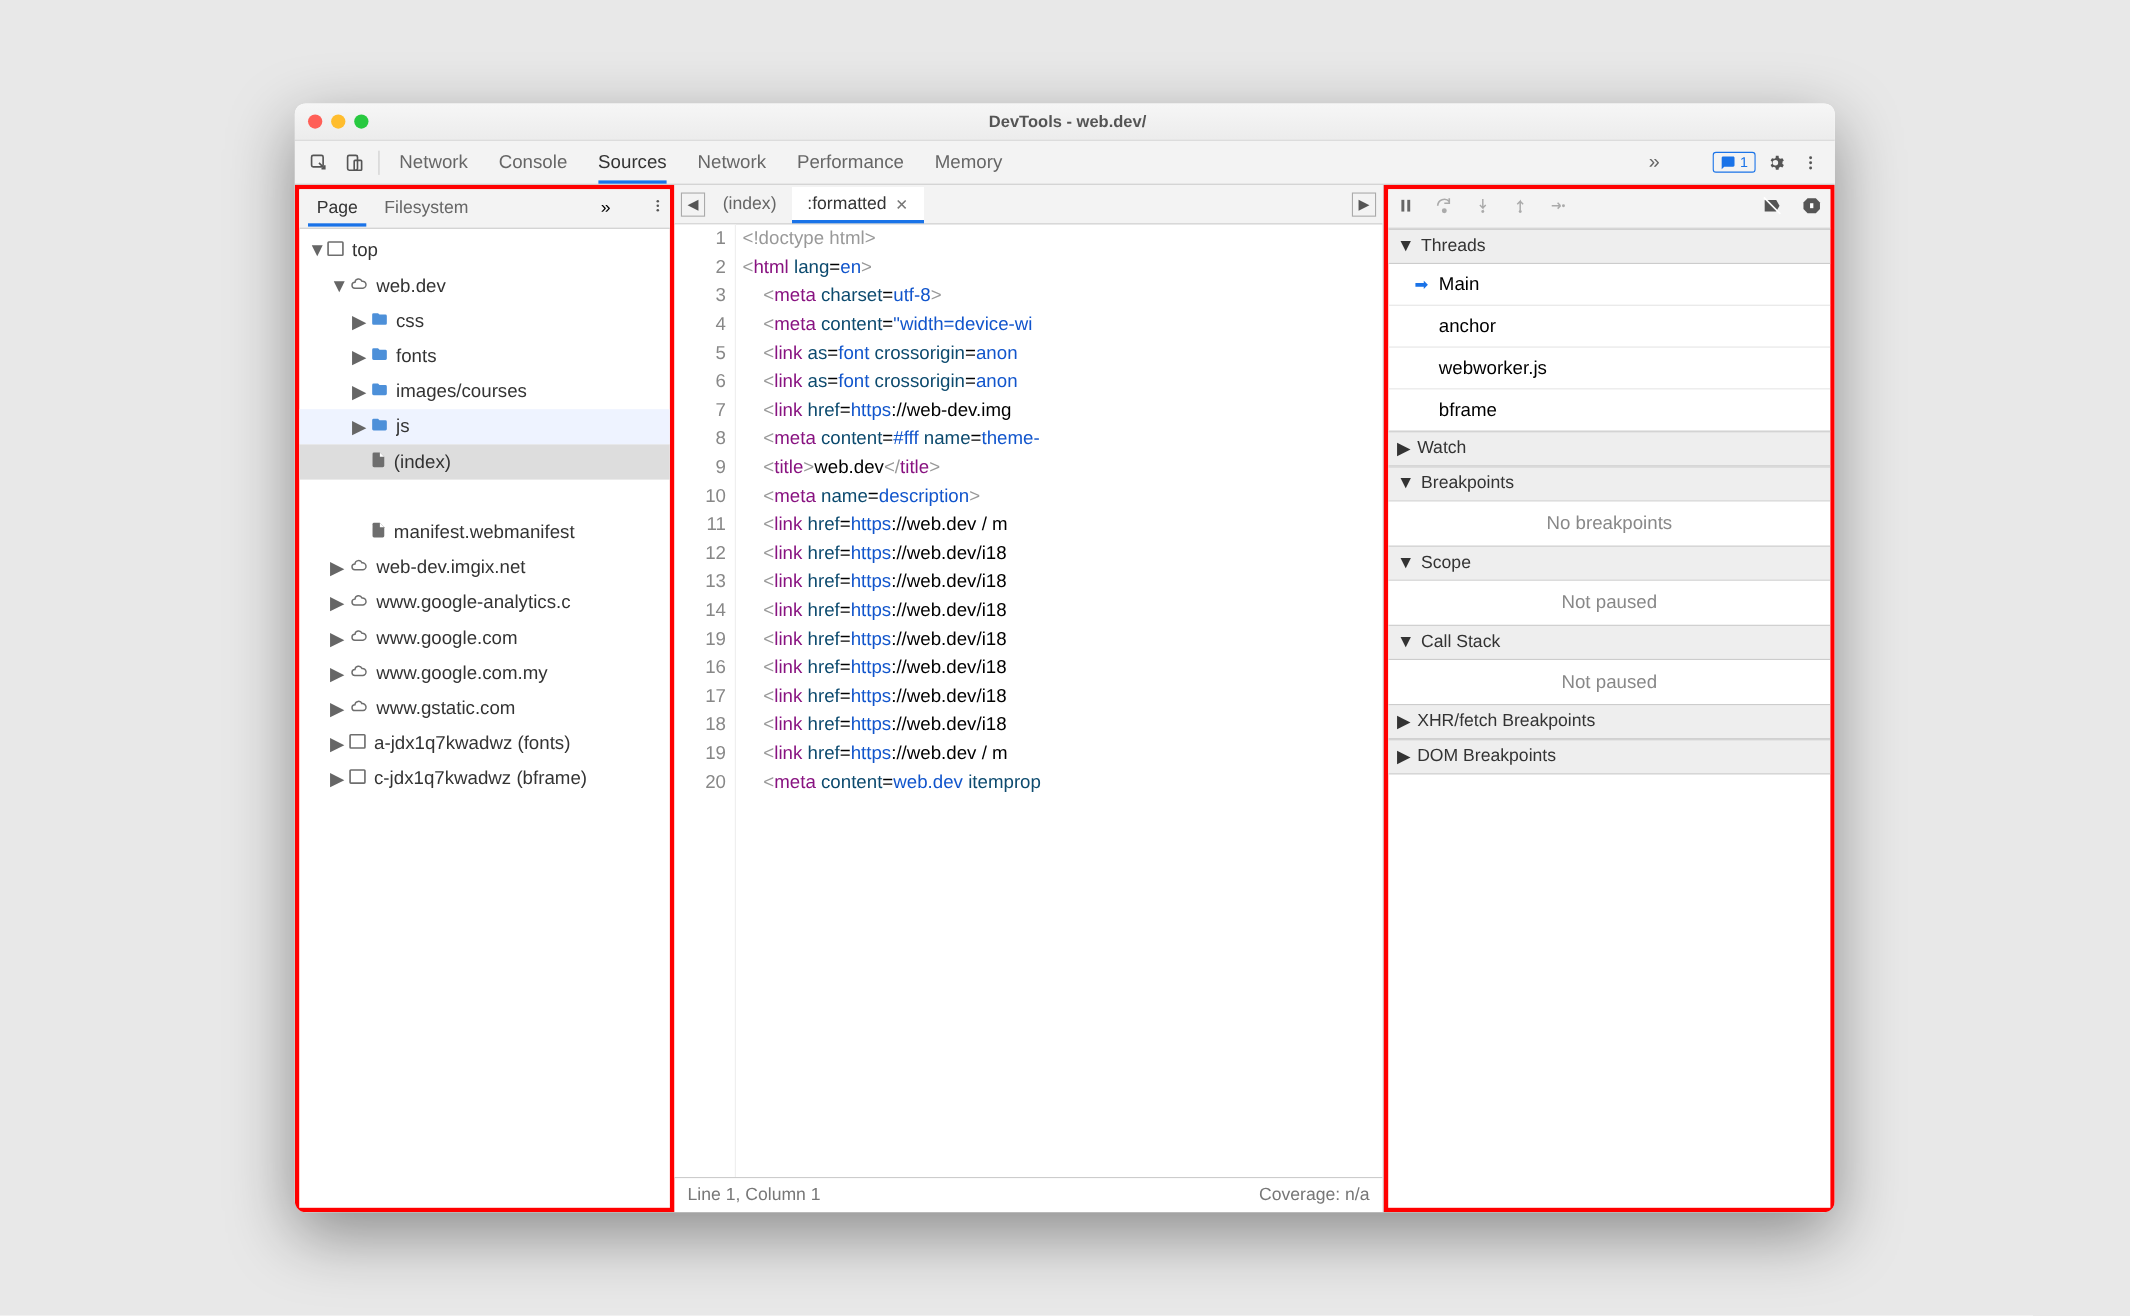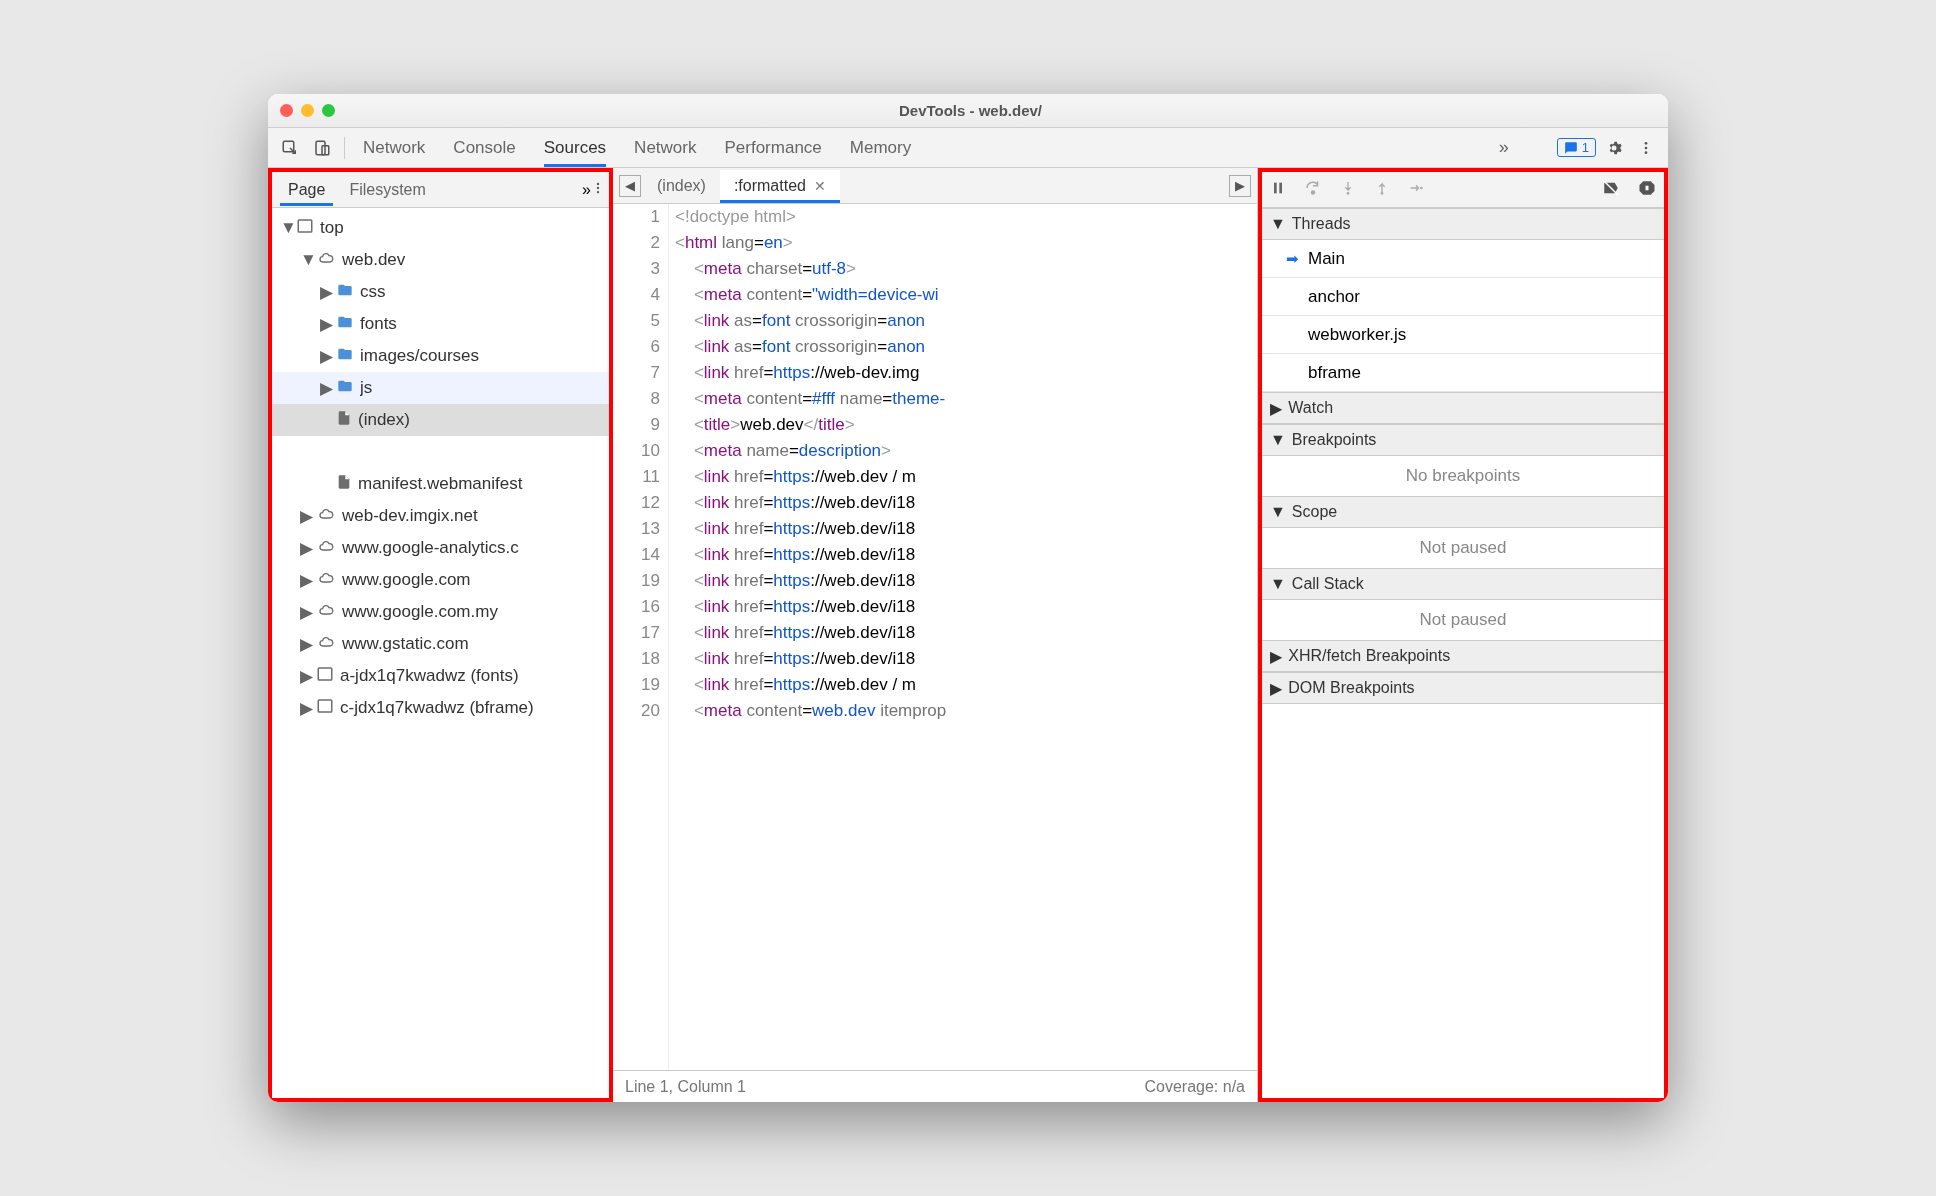--- a/index.html
+++ b/index.html
@@ -17,41 +17,41 @@
 .tab { font-size:17px; color:#666; padding:8px 0; cursor:pointer; position:relative; }
 .tab.active { color:#333; }
 .tab.active::after { content:''; position:absolute; bottom:-1px; left:0; right:0; height:3px; background:#1a73e8; }
 .toolbar .more { font-size:18px; color:#666; }
 .badge { border:1px solid #1a73e8; border-radius:3px; padding:1px 6px; font-size:13px; color:#1a73e8; display:flex; align-items:center; gap:4px; }
 .main { flex:1; display:flex; overflow:hidden; }
 .pane { display:flex; flex-direction:column; overflow:hidden; }
 .pane-left { width:345px; border-right:1px solid #ccc; border:4px solid red; }
 .pane-mid { flex:1; border-right:1px solid #ccc; }
 .pane-right { width:410px; border:4px solid red; }
-.subtabs { display:flex; align-items:center; height:36px; border-bottom:1px solid #ccc; padding:4px 4px; background:#f3f3f3; }
+.subtabs { display:flex; align-items:center; height:36px; border-bottom:1px solid #ccc; padding:4px 4px; background:#f3f3f3;gap:36px; }
 .subtab { padding:7px 12px; font-size:16px; color:#666; cursor:pointer; position:relative; }
 .subtab.active { color:#333; }
 .subtab.active::after { content:''; position:absolute; bottom:-1px; left:4px; right:4px; height:3px; background:#1a73e8; }
 .tree { flex:1; overflow:auto; font-size:17px; color:#333; padding:4px 0;}
 .tree-row { display:flex; align-items:center; height:32px; padding:0 4px; gap:6px; white-space:nowrap; cursor:default; }
 .tree-row.sel { background:#ddd; }
 .tree-row.hov { background:#eef3ff; }
 .arrow { width:10px; display:inline-block; color:#666; }
 .itxt{flex:1; overflow:hidden; text-overflow:ellipsis;}
 .ic-folder{color:#4d90d9}.ic-cloud,.ic-frame,.ic-file{color:#6e6e6e}
 .midtabs{height:36px;border-bottom:1px solid #ccc;display:flex;align-items:center;background:#f3f3f3;padding:0 6px;gap:2px;}
 .midtabs .nav{width:22px;height:22px;border:1px solid #aaa;display:flex;align-items:center;justify-content:center;color:#555;font-size:13px;}
 .midtab{padding:7px 14px;font-size:16px;color:#666;position:relative;display:flex;align-items:center;gap:8px;}
 .midtab.active{color:#333;background:#fff}
 .midtab.active::after{content:'';position:absolute;bottom:-1px;left:0;right:0;height:3px;background:#1a73e8}
 .close-x{color:#777;font-size:14px;}
 .code-area{flex:1;display:flex;overflow:auto;font-family:Menlo,Consolas,monospace;font-size:17px;line-height:26px;}
 .gutter{width:56px;text-align:right;padding-right:8px;color:#888;background:#fff;border-right:1px solid #eee;}
 .code{flex:1;padding-left:6px;white-space:pre;overflow:hidden;}
-.tk-gray{color:#999}.tk-purple{color:#881280}.tk-orange{color:#737373}.tk-blue{color:#1155cc}
+.tk-gray{color:#999}.tk-purple{color:#881280}.tk-orange{color:#0c4a6e}.tk-blue{color:#1155cc}
 .statusbar{height:32px;border-top:1px solid #ccc;display:flex;align-items:center;padding:14px 12px;font-size:16px;color:#777;justify-content:space-between;gap:27px;}
 .dbg-toolbar{height:36px;border-bottom:1px solid #ccc;display:flex;align-items:center;background:#f3f3f3;padding:0 8px;gap:18px;color:#888;}
 .sect-head{height:32px;background:#eee;border-top:1px solid #ccc;border-bottom:1px solid #ccc;display:flex;align-items:center;padding:0 8px;font-size:16px;gap:6px;color:#333;}
 .sect-body{background:#fff;}
 .thread-row{height:38px;display:flex;align-items:center;padding:0 10px 0 24px;border-bottom:1px solid #e5e5e5;font-size:17px;gap:8px;}
 .thread-arrow{color:#1a73e8;font-size:15px;width:14px;}
 .empty-row{padding:10px;text-align:center;color:#888;font-size:17px;}
 svg{flex-shrink:0}
 </style>
 </head>

